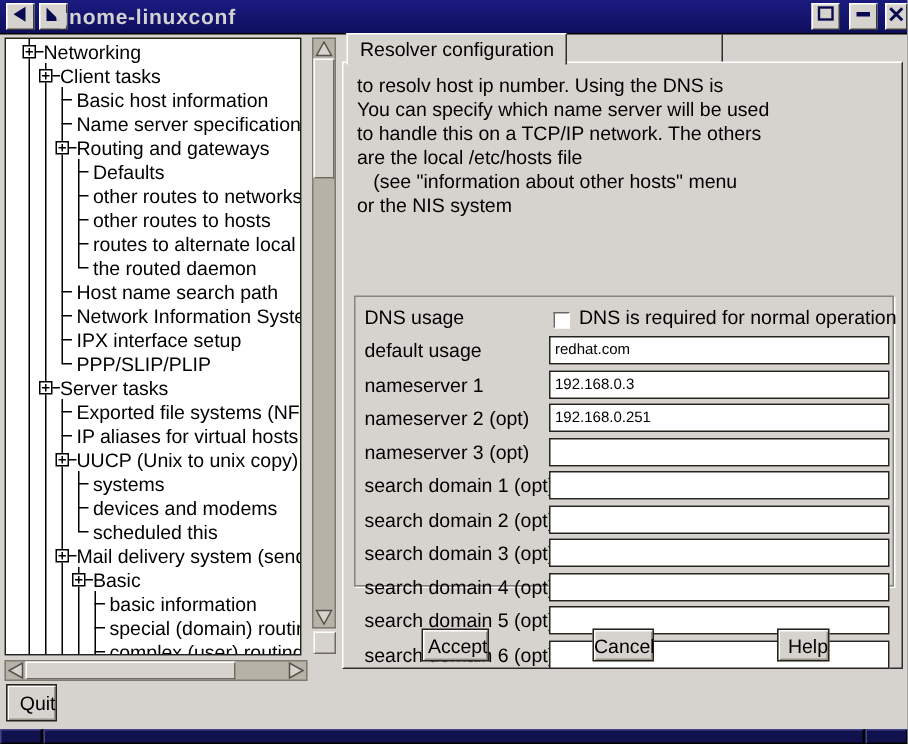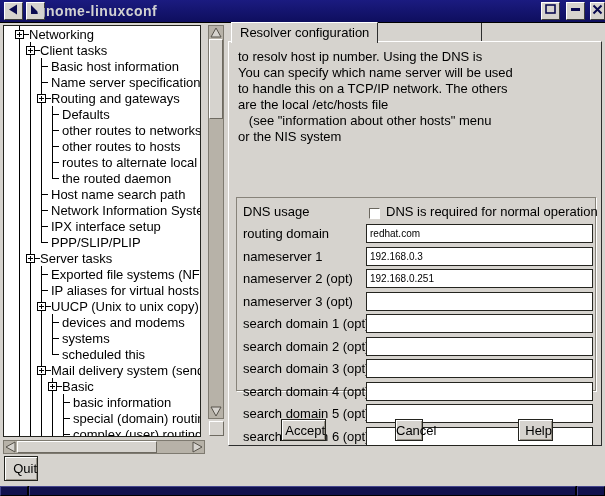--- a/index.html
+++ b/index.html
@@ -59,21 +59,21 @@
          font-family:"Liberation Sans",sans-serif;font-size:10px;padding:0 3px;margin:0;}
   .cbwrap{display:flex;align-items:flex-end;}
   .cb{width:11px;height:11px;flex:none;margin-left:3px;background:#fff;box-sizing:border-box;
       border:1px solid;border-color:#6b675f #fff #fff #6b675f;}
   .cblabel{font-size:13px;margin-left:6px;white-space:nowrap;}
   
   .btn{position:absolute;height:22px;background:#d6d3ce;border:1px solid #24241f;
        box-shadow:inset 1px 1px 0 #fff,inset -1px -1px 0 #9a958b;
        font-family:"Liberation Sans",sans-serif;font-size:13px;text-align:right;padding:0;box-sizing:border-box;}
   #accept{left:281px;top:419px;width:45px;}
-  #cancel{left:395px;top:419px;width:28px;}
+  #cancel{left:395px;top:419px;width:41px;}
   #help{left:518px;top:419px;width:35px;}
   #quit{left:4px;top:456px;width:34px;height:25px;}
   
   .bottombar{position:absolute;left:0;top:486px;width:605px;height:10px;background:#000;}
   .seg{position:absolute;top:0;height:10px;background:#11114e;box-sizing:border-box;
        border-top:1px solid #45458c;border-left:1px solid #45458c;border-right:1px solid #000;border-bottom:1px solid #000;}
   .seg.s1{left:0;width:28px;}
   .seg.s2{left:29px;width:547px;}
   .seg.s3{left:577px;width:28px;}
 </style>
@@ -239,28 +239,28 @@
         <div class="g pt">
           <div class="pbox"></div>
         </div>
         <span class="tlabel">UUCP (Unix to unix copy)</span>
       </div>
       <div class="trow">
         <div class="g v"></div>
         <div class="g v"></div>
         <div class="g v"></div>
         <div class="g t"></div>
+        <span class="tlabel">systems</span>
+      </div>
+      <div class="trow">
+        <div class="g v"></div>
+        <div class="g v"></div>
+        <div class="g v"></div>
+        <div class="g t"></div>
         <span class="tlabel">devices and modems</span>
-      </div>
-      <div class="trow">
-        <div class="g v"></div>
-        <div class="g v"></div>
-        <div class="g v"></div>
-        <div class="g t"></div>
-        <span class="tlabel">systems</span>
       </div>
       <div class="trow">
         <div class="g v"></div>
         <div class="g v"></div>
         <div class="g v"></div>
         <div class="g l"></div>
         <span class="tlabel">scheduled this</span>
       </div>
       <div class="trow">
         <div class="g v"></div>
@@ -349,21 +349,21 @@
 
   <div class="formframe">
     <div class="frow">
       <div class="flabel">DNS usage</div>
       <div class="cbwrap">
         <span class="cb"></span>
         <span class="cblabel">DNS is required for normal operation</span>
       </div>
     </div>
     <div style="display:contents;"><div class="frow">
-          <div class="flabel">routing domain</div>
+          <div class="flabel">default usage</div>
           <input class="entry" value="redhat.com" style="">
         </div><div class="frow">
           <div class="flabel">nameserver 1</div>
           <input class="entry" value="192.168.0.3" style="">
         </div><div class="frow">
           <div class="flabel">nameserver 2 (opt)</div>
           <input class="entry" value="192.168.0.251" style="">
         </div><div class="frow">
           <div class="flabel">nameserver 3 (opt)</div>
           <input class="entry" style="">

